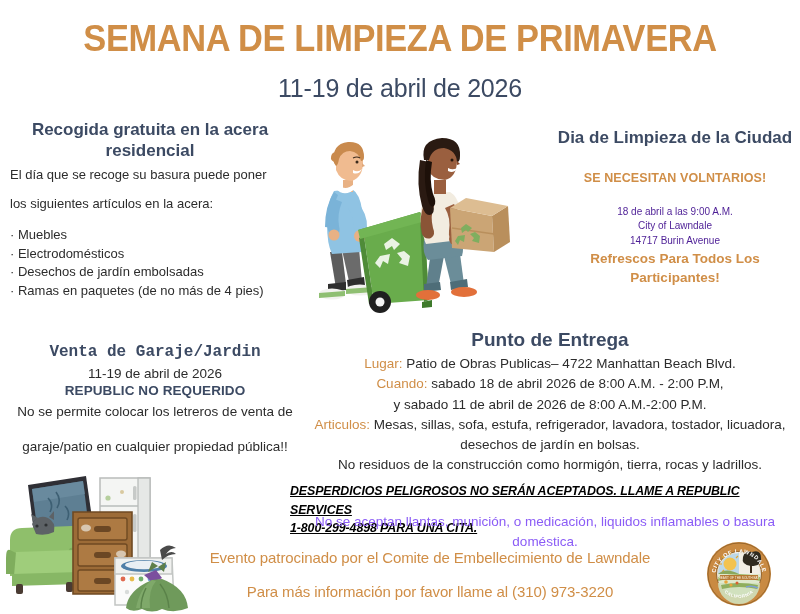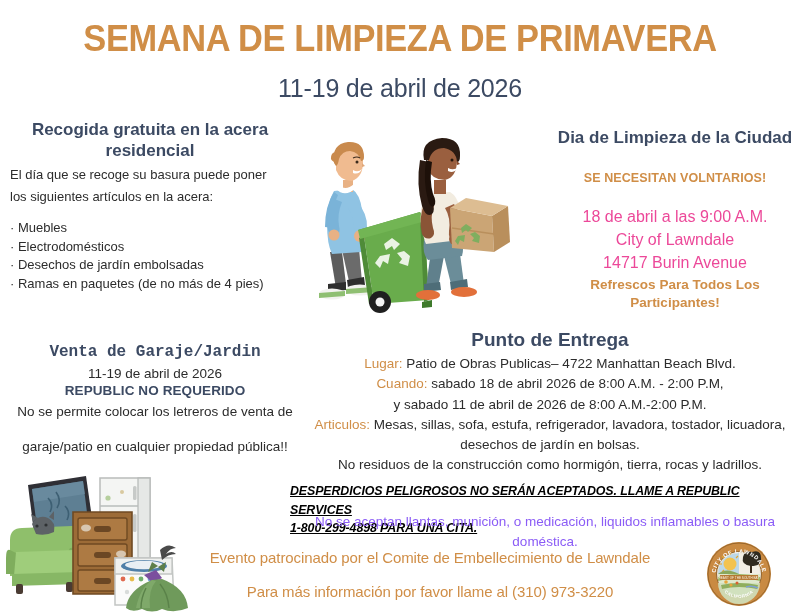--- a/index.html
+++ b/index.html
@@ -42,21 +42,21 @@
   #garage { position:absolute; left:0px; top:343px; width:310px; text-align:center; }
   #garage .hd { font-size:16px;font-family:Liberation Mono, monospace; }
   #garage .d1 { font-size:13.5px; color:#2c2c2c; margin-top:3px; }
   #garage .d2 { font-size:13.5px; color:#3c4a63; font-weight:bold; margin-top:2px; letter-spacing:0.1px;}
   #garage .d3 { font-size:13.5px; color:#2c2c2c; margin-top:4px; line-height:1.45; }
 
   
   #cityday { position:absolute; left:555px; top:128px; width:240px; text-align:center; }
   #cityday .hd { font-size:17px; }
   #cityday .vol { font-size:12.5px; margin-top:22px; letter-spacing:0.1px; }
-  #cityday .info { font-size:16px; color:#ec4899; margin-top:20px; line-height:1.44; }
+  #cityday .info { font-size:10px; color:#4c1d95; margin-top:20px; line-height:1.44; }
   #cityday .refr { font-size:13.5px; margin-top:2px; line-height:1.38; }
 
   
   #dropoff { position:absolute; left:300px; top:328px; width:500px; text-align:center; }
   #dropoff .hd { font-size:19px; }
   #dropoff .ln { font-size:13.5px; color:#2c2c2c; line-height:1.5; }
 
   
   #hazard {
     position:absolute; left:290px; top:482px; width:510px; text-align:left;
@@ -85,21 +85,21 @@
 </style>
 </head>
 <body>
 
 <div id="title">SEMANA DE LIMPIEZA DE PRIMAVERA</div>
 <div id="subtitle">11-19 de abril de 2026</div>
 
 <section id="curbside">
   <div class="h-blue hd">Recogida gratuita en la acera residencial</div>
   <div class="body-txt intro">El día que se recoge su basura puede poner</div>
-  <div class="body-txt intro" style="margin-top:4px">los siguientes artículos en la acera:</div>
+  <div class="body-txt intro" style="margin-top:11px">los siguientes artículos en la acera:</div>
   <ul>
     <li class="body-txt">· Muebles</li>
     <li class="body-txt">· Electrodomésticos</li>
     <li class="body-txt">· Desechos de jardín embolsadas</li>
     <li class="body-txt">· Ramas en paquetes (de no más de 4 pies)</li>
   </ul>
 </section>
 
 <section id="garage">
   <div class="h-blue hd">Venta de Garaje/Jardin</div>

